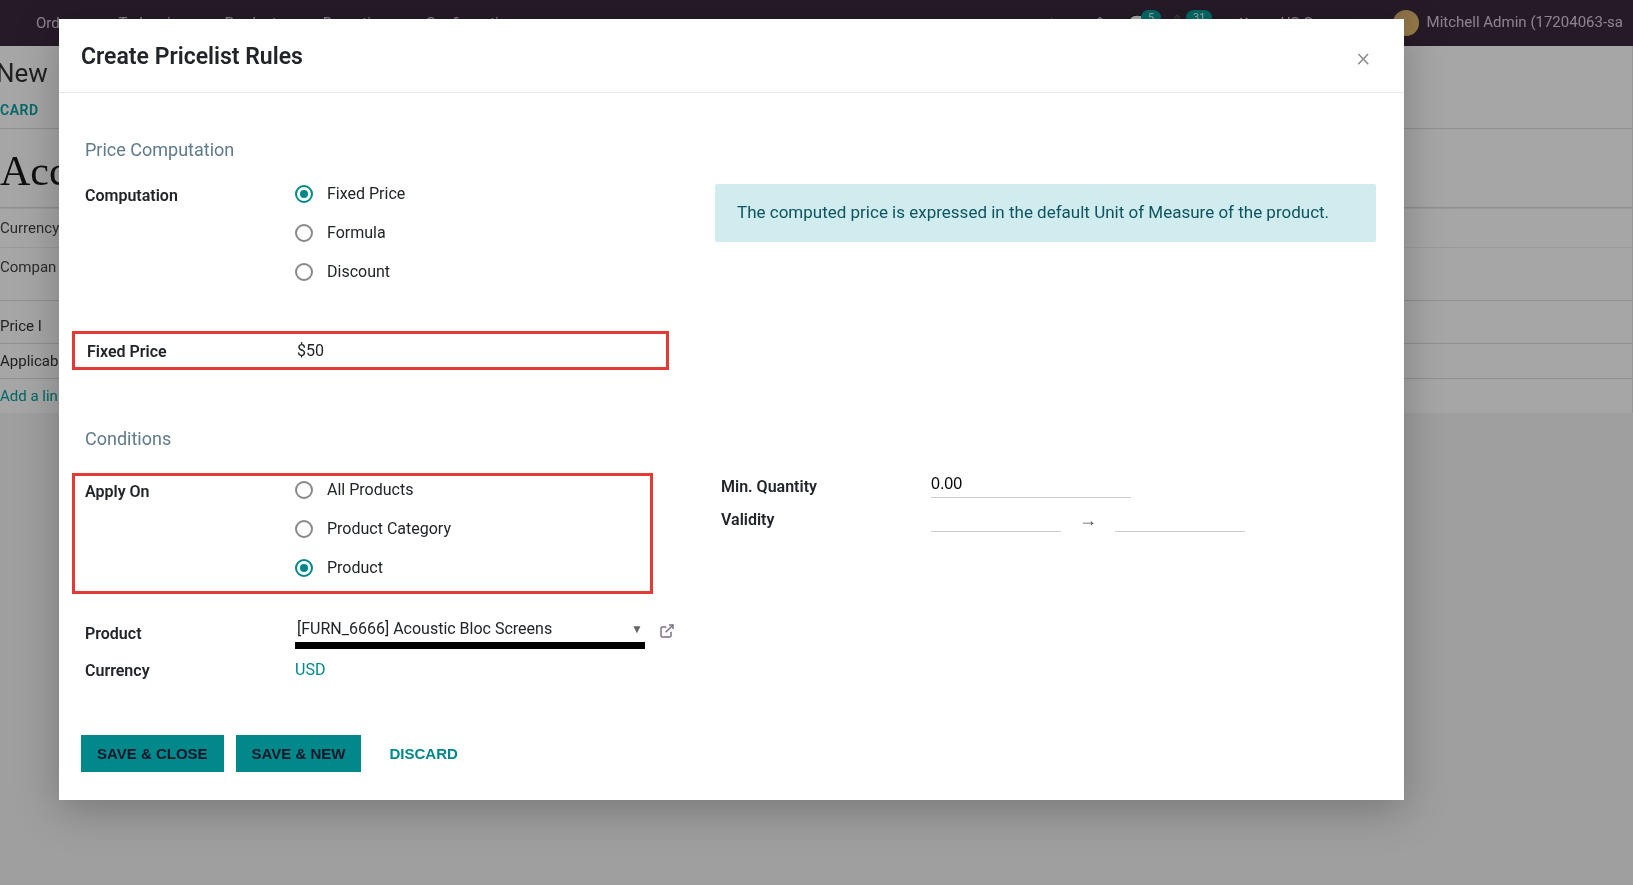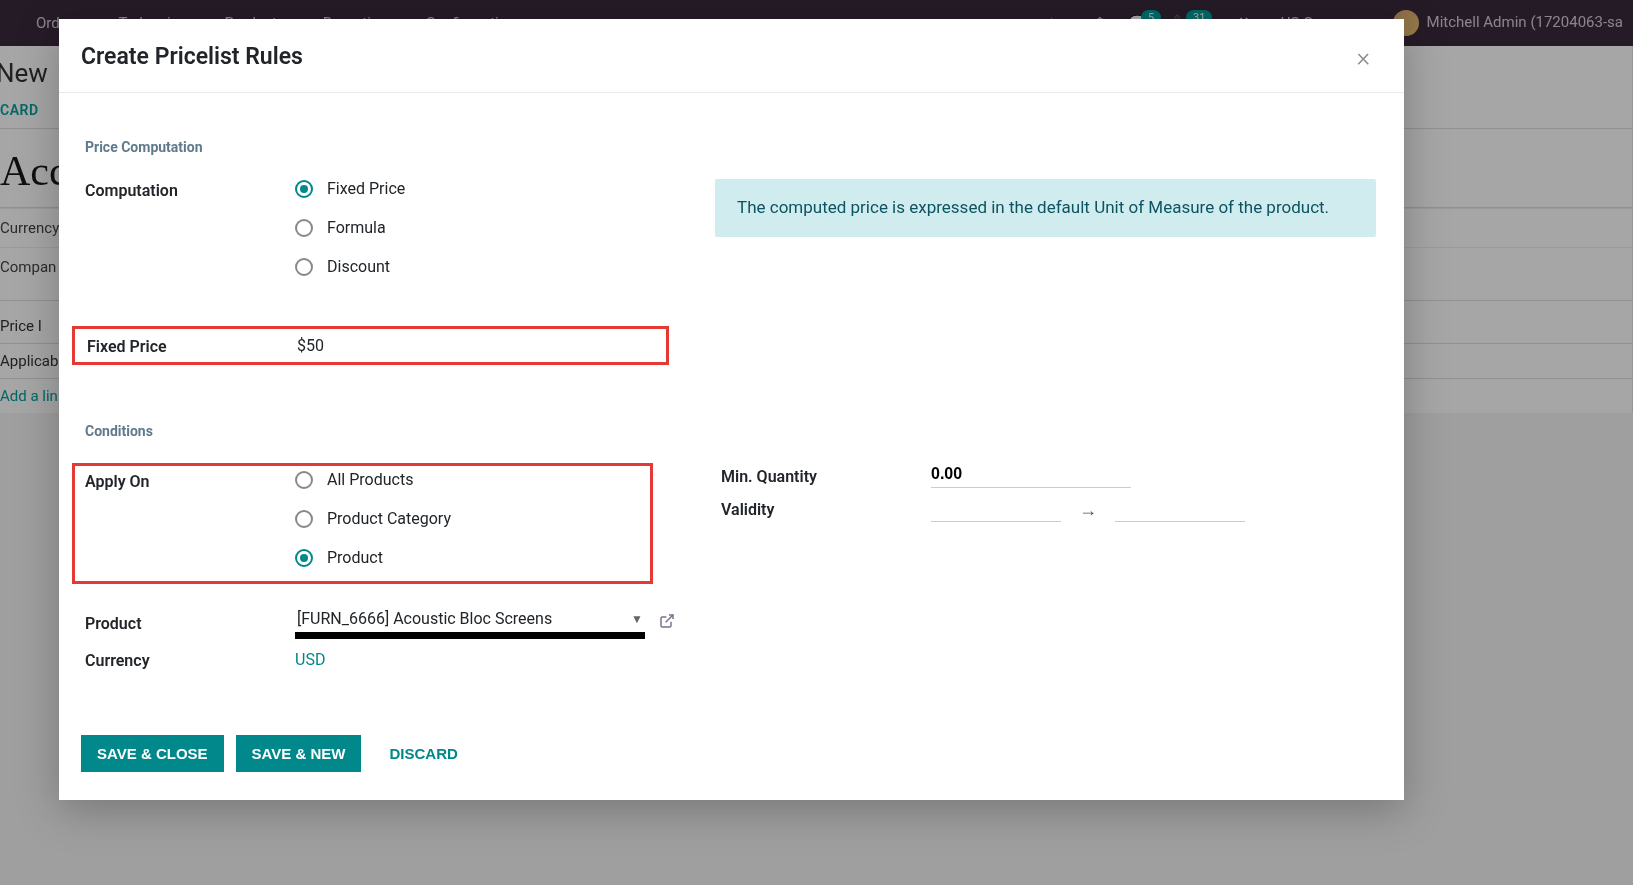--- a/index.html
+++ b/index.html
@@ -29,25 +29,25 @@
 
   
   .modal { position:absolute; left:59px; top:19px; width:1345px; height:781px; background:#fff; z-index:10; box-shadow:0 10px 40px rgba(0,0,0,.25); display:flex; flex-direction:column; }
   .modal-header { padding:24px 34px 22px 22px; display:flex; align-items:center; border-bottom:1px solid #e9e9e9; }
   .modal-title { font-size:23px; font-weight:600; color:#212529; }
   .modal-close { margin-left:auto; font-size:26px; color:#888; cursor:pointer; line-height:1; font-weight:300;}
   .modal-body { flex:1; overflow-y:scroll; padding:46px 28px 10px 26px; position:relative; }
   .modal-footer { padding:16px 22px 28px 22px; display:flex; gap:12px; align-items:center; }
 
   .btn { border:none; padding:10px 16px; font-size:15px; font-weight:600; cursor:pointer; }
-  .btn-primary { background:#00888b; color:#ffffff; }
+  .btn-primary { background:#00888b; color:#0f172a; }
   .btn-link { background:transparent; color:#00888b; font-weight:600; }
 
   
-  .sect-title { font-size:14px; color:#5f7a8a; margin-bottom:24px; font-weight:700; }
+  .sect-title { font-size:18px; color:#5f7a8a; margin-bottom:24px; font-weight:400; }
   .two-col { display:flex; gap:40px; }
   .col-l { flex:0 0 590px; }
   .col-r { flex:1; }
 
   .frow { display:flex; align-items:flex-start; margin-bottom:10px; }
   .flabel { width:210px; font-size:16px; font-weight:600; color:#212529; padding-top:2px; }
   .fbody { flex:1; font-size:16px; color:#212529; }
 
   .radio-list { display:flex; flex-direction:column; gap:20px; }
   .radio-item { display:flex; align-items:center; gap:14px; cursor:pointer; }
@@ -60,21 +60,21 @@
 
   .hl-red { border:3px solid #e53935; padding:6px 6px 6px 2px; }
   .hl-red-1 { position:relative; left:-13px; width:597px; }
   .hl-red-2 { position:relative; left:-13px; width:581px; padding:4px 4px 14px 10px;}
 
   .sel-wrap { display:flex; align-items:center; gap:14px; }
   .sel { flex:0 0 350px; display:flex; align-items:center; justify-content:space-between; border-bottom:7px solid #000000; padding:3px 2px 4px 2px; }
   .sel-caret { color:#666; font-size:12px; }
   .ext-icon { color:#7c6e8a; font-size:17px; }
 
-  .num-input { border:none; border-bottom:1px solid #ccc; font-size:16px; padding:2px 0 4px 0; width:200px; outline:none;font-weight:bold; }
+  .num-input { border:none; border-bottom:1px solid #ccc; font-size:16px; padding:2px 0 4px 0; width:200px; outline:none; }
   .validity { display:flex; align-items:center; gap:18px; }
   .date-slot { border-bottom:1px solid #ccc; width:130px; height:24px; }
   .arrow { color:#555; font-size:18px; }
 
   .spacer-lg { height:58px; }
 
   
   .modal-body::-webkit-scrollbar { width:17px; }
   .modal-body::-webkit-scrollbar-track { background:#f1f1f1; }
   .modal-body::-webkit-scrollbar-thumb { background:#c1c1c1; }

